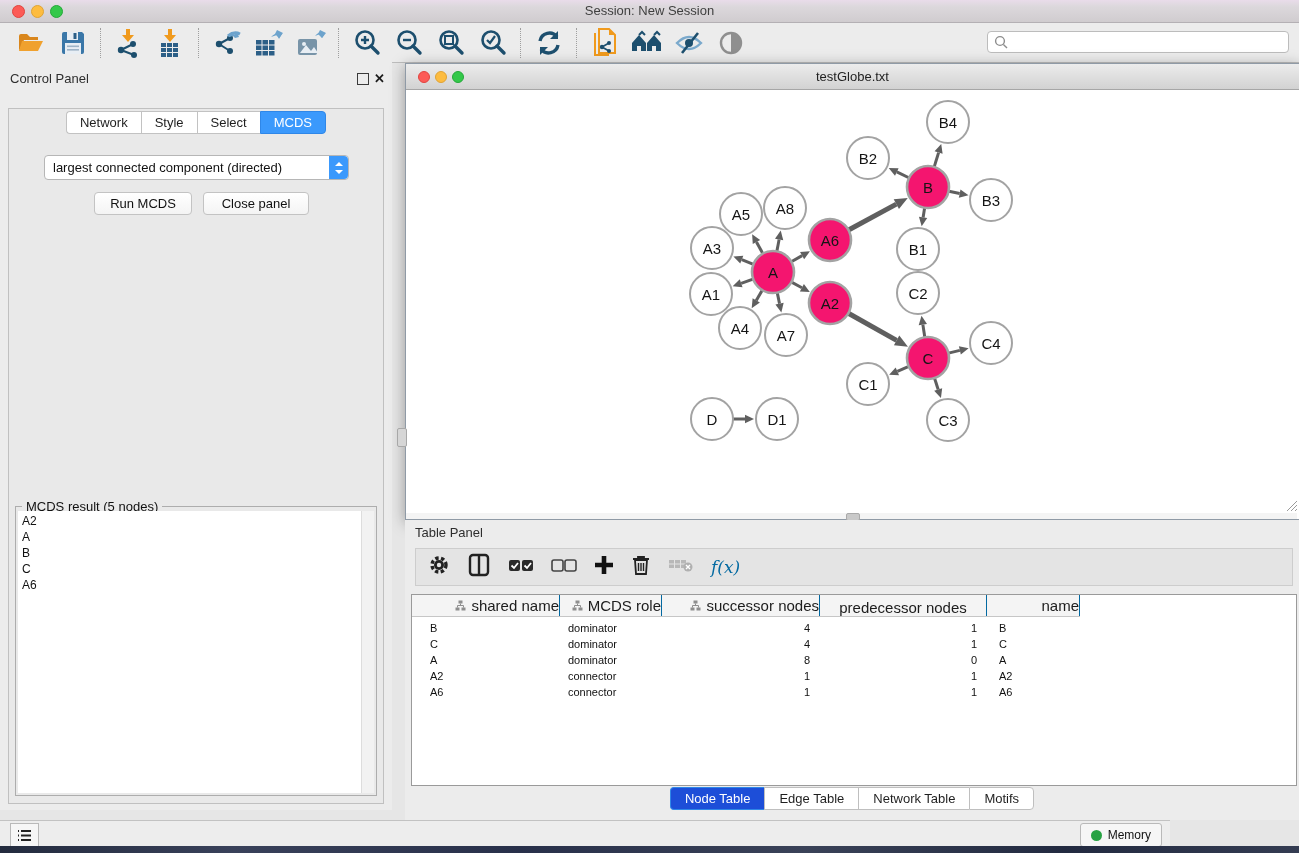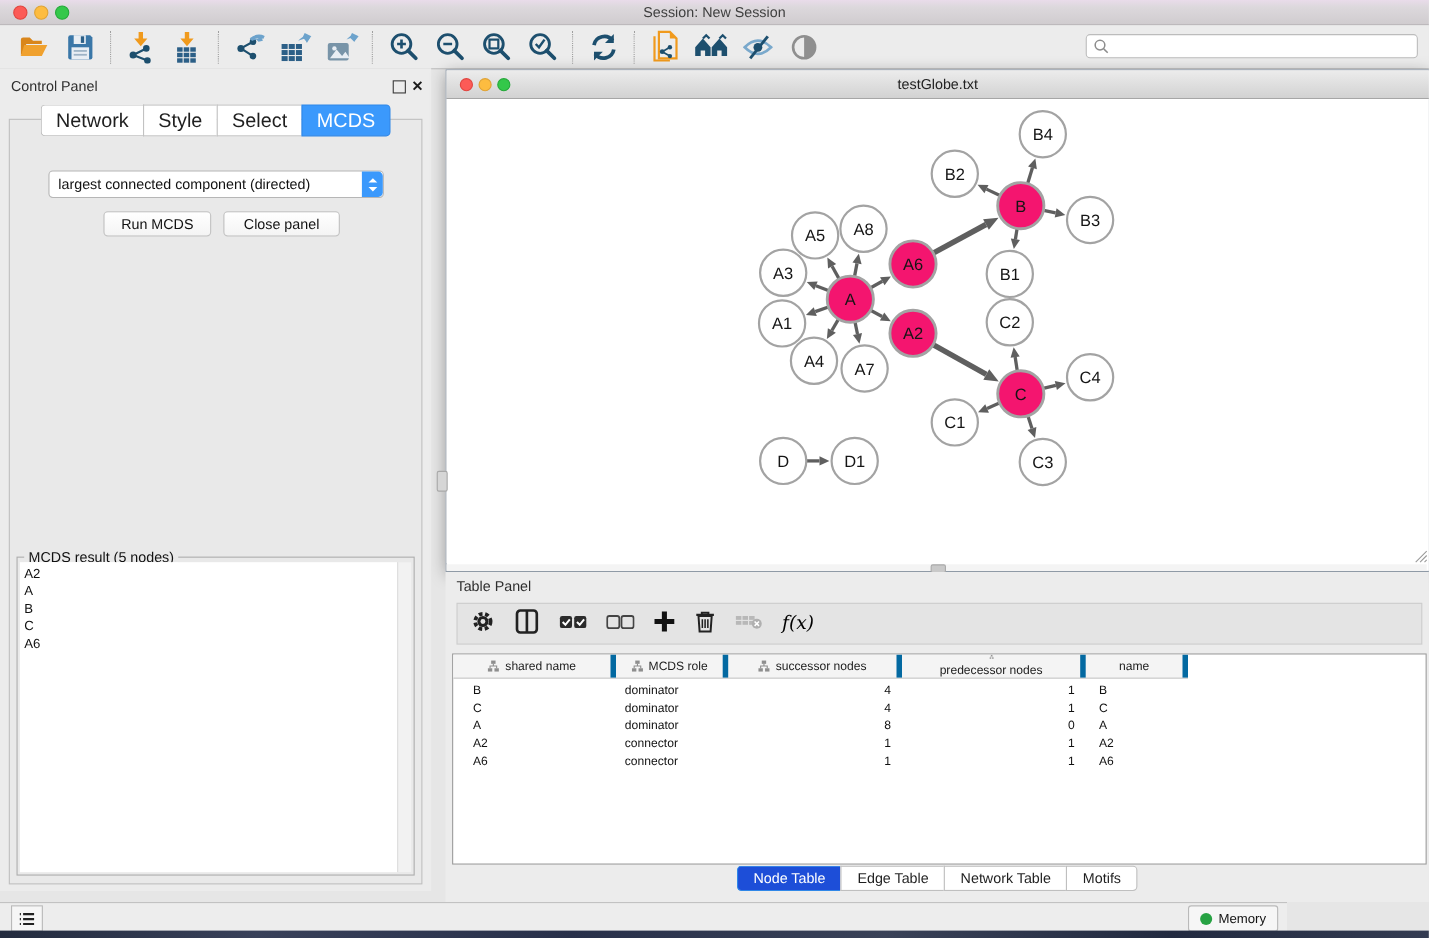--- a/index.html
+++ b/index.html
@@ -24,22 +24,22 @@
   .tbicon{width:42px;height:34px;display:flex;align-items:center;justify-content:center;}
   #searchbox{position:absolute;right:10px;top:8px;width:294px;height:20px;background:#fff;
     border:1px solid #bcbcbc;border-radius:4px;display:flex;align-items:center;padding-left:6px;}
   #searchbox input{border:none;outline:none;flex:1;font-size:12px;height:16px;background:transparent;}
   
   #control-panel{left:0;top:62px;width:392px;height:748px;background:#ececec;}
   #cp-header{position:absolute;left:10px;top:9px;font-size:13px;color:#2e2e2e;}
   .panel-sq{position:absolute;width:10px;height:10px;border:1.6px solid #3a3a3a;top:11px;}
   .panel-x{position:absolute;top:9px;font-size:13px;font-weight:bold;color:#1b1b1b;}
   #cp-tabs{position:absolute;left:0;top:33px;width:392px;display:flex;justify-content:center;z-index:3;}
-  .cp-tab{font-size:18px;padding:3px 13px;background:#fff;border:1px solid #c2c2c2;color:#1f1f1f;
-    border-right:none;}
+  .cp-tab{font-size:13px;padding:3px 13px;background:#fff;border:1px solid #c2c2c2;color:#1f1f1f;
+    border-right:none;margin-top:16px;}
   .cp-tab:first-child{border-radius:4px 0 0 4px;}
   .cp-tab:last-child{border-radius:0 4px 4px 0;border-right:1px solid #c2c2c2;}
   .cp-tab.active{background:#3b99fc;border-color:#2f87e8;color:#fff;}
   #cp-body{position:absolute;left:8px;top:46px;width:374px;height:694px;background:#e9e9e9;
     border:1px solid #c0c0c0;}
   #opt-label{position:absolute;left:0;top:23px;width:374px;text-align:center;font-size:13px;color:#111;}
   #criterion{position:absolute;left:35px;top:46px;width:303px;height:23px;background:#fff;
     border:1px solid #b6b6b6;border-radius:4px;display:flex;align-items:center;}
   #criterion .val{flex:1;font-size:13px;color:#111;padding-left:8px;white-space:nowrap;}
   #criterion .stepper{width:19px;height:23px;background:#3b99fc;border-radius:0 4px 4px 0;
@@ -72,27 +72,27 @@
   #net-hthumb{position:absolute;left:440px;top:0;width:12px;height:6px;background:#c9c9c9;
     border:1px solid #aaa;border-radius:2px;}
   #net-grip{position:absolute;right:1px;bottom:7px;}
   #left-thumb{left:397px;top:428px;width:8px;height:17px;background:#d6d6d6;
     border:1px solid #a8a8a8;border-radius:2px;}
   
   #table-panel{left:405px;top:520px;width:894px;height:300px;background:#ececec;}
   #tp-header{position:absolute;left:10px;top:5px;font-size:13px;color:#2e2e2e;}
   #tp-toolbar{position:absolute;left:10px;top:28px;right:6px;height:36px;background:#e4e4e4;
     border:1px solid #cdcdcd;display:flex;align-items:center;gap:17px;padding-left:12px;}
-  .fx{font-family:"DejaVu Serif",serif;font-style:italic;font-size:17px;color:#000000;}
+  .fx{font-family:"DejaVu Serif",serif;font-style:italic;font-size:17px;color:#0369a1;}
   #tp-table{position:absolute;left:6px;top:74px;width:884px;height:190px;background:#fff;
     border:1px solid #9a9a9a;overflow:hidden;}
   #thead{position:absolute;left:0;top:0;height:21px;display:flex;background:#f4f4f4;
     border-bottom:1px solid #c6c6c6;}
-  .th{display:flex;align-items:center;justify-content:center;gap:5px;font-size:11px;color:#1c1c1c;
-    border-right:5px solid #0369a1;height:21px;box-sizing:border-box;}
+  .th{display:flex;align-items:center;justify-content:flex-end;gap:5px;font-size:15px;color:#1c1c1c;
+    border-right:1px solid #0369a1;height:21px;box-sizing:border-box;}
   .trow{position:absolute;display:flex;height:16px;font-size:11px;color:#111;}
   .td{box-sizing:border-box;overflow:hidden;white-space:nowrap;line-height:16px;}
   .td.l{text-align:left;}
   .td.r{text-align:right;}
   #table-tabs{position:absolute;left:0;bottom:10px;width:894px;display:flex;justify-content:center;}
   .tp-tab{font-size:13px;padding:3px 14px;background:#fff;border:1px solid #bfbfbf;color:#1f1f1f;border-right:none;}
   .tp-tab:first-child{border-radius:4px 0 0 4px;}
   .tp-tab:last-child{border-radius:0 4px 4px 0;border-right:1px solid #bfbfbf;}
   .tp-tab.active{background:#1d4ed8;border-color:#2f87e8;color:#fff;}
   

